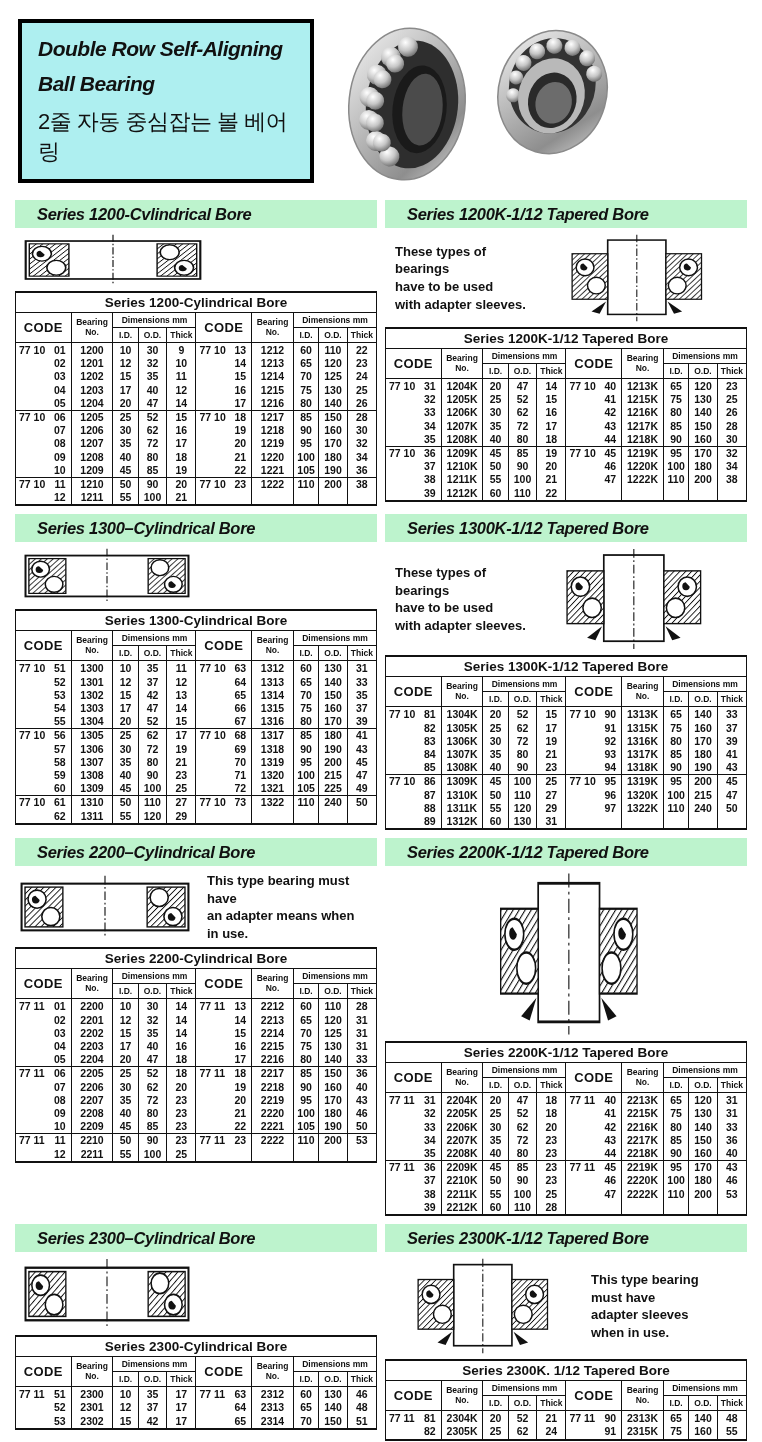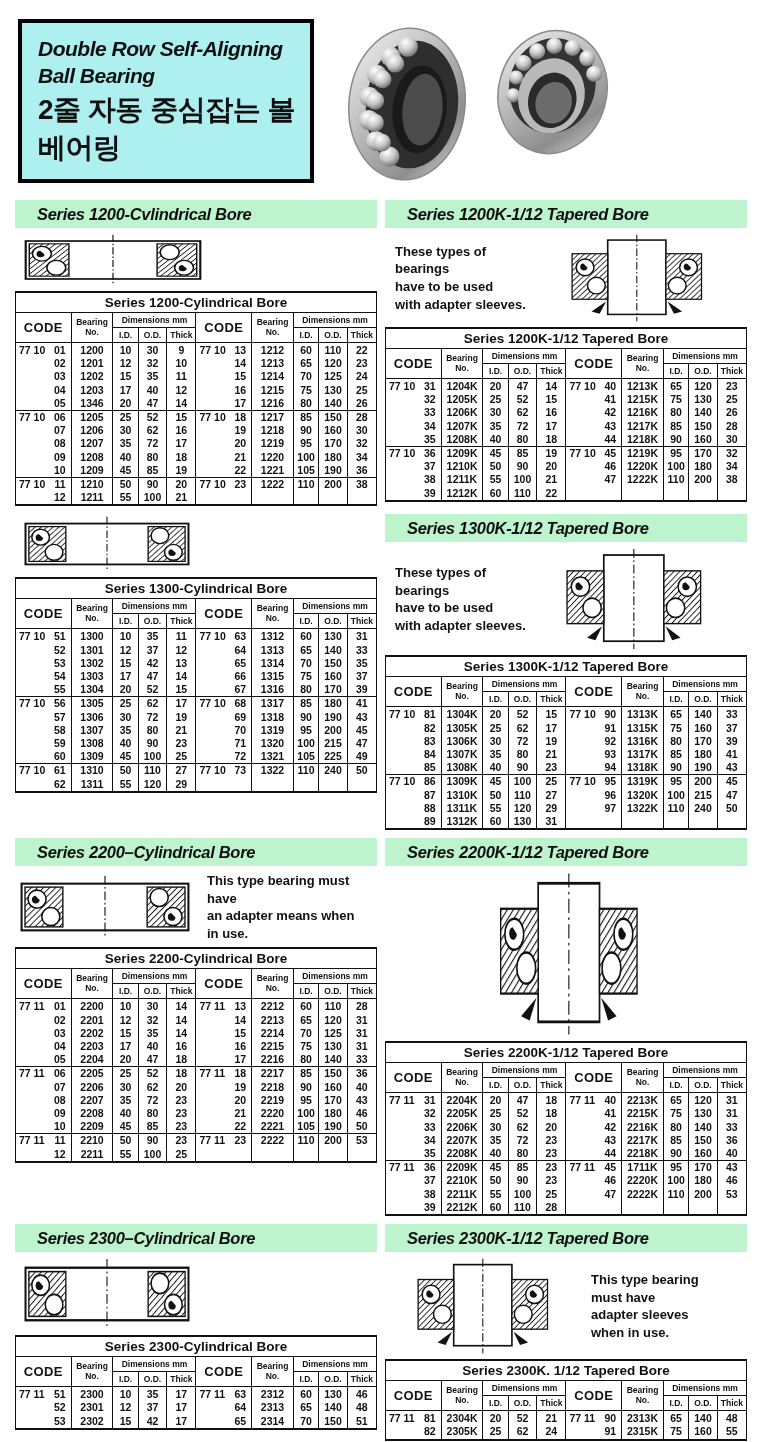--- a/index.html
+++ b/index.html
@@ -14,21 +14,21 @@
   
   .header-row { display: flex; align-items: center; padding: 4px 6px 10px 18px; height: 188px; }
   .title-box {
     border: 4px solid #000;
     background: var(--titlebox-bg, #aeeff0);
     width: 296px; height: 164px;
     padding: 14px 14px 12px 16px;
     display: flex; flex-direction: column; justify-content: space-between;
   }
   .title-en { font-style: italic; font-weight: bold; font-size: 21px; letter-spacing: -0.5px; }
-  .title-ko { font-weight: bold; font-size: 28px; letter-spacing: -0.5px; }
+  .title-ko { font-weight: normal; font-size: 22px; letter-spacing: -0.5px; }
   .photos { display: flex; align-items: flex-start; margin-left: 14px; margin-top: 6px; }
 
   
   .sections-grid {
     display: grid;
     grid-template-columns: 362px 362px;
     column-gap: 8px;
     padding: 0 15px 0 15px;
     row-gap: 6px;
   }
@@ -265,21 +265,21 @@
               <td>40</td>
               <td>12</td>
               <td class="code-cell"><span class="cprefix"></span><span class="csuffix">16</span></td>
               <td>1215</td>
               <td>75</td>
               <td>130</td>
               <td>25</td>
             </tr>
             <tr>
               <td class="code-cell"><span class="cprefix"></span><span class="csuffix">05</span></td>
-              <td>1346</td>
+              <td>1204</td>
               <td>20</td>
               <td>47</td>
               <td>14</td>
               <td class="code-cell"><span class="cprefix"></span><span class="csuffix">17</span></td>
               <td>1216</td>
               <td>80</td>
               <td>140</td>
               <td>26</td>
             </tr>
             <tr>
@@ -538,20 +538,21 @@
               <td></td>
               <td></td>
               <td></td>
               <td></td>
             </tr>
           </tbody>
       </table>
     </div>
 
     <div class="section sec-1300">
+      <div class="banner"><span class="banner-text">Series 1300–Cylindrical Bore</span></div>
       <div class="intro note-none">
         <div class="diagram">
     <svg viewBox="0 -7 200 74" preserveAspectRatio="none">
       <rect x="3" y="3" width="194" height="54" fill="#fff" stroke="#111" stroke-width="2.4"></rect>
       <rect x="7" y="7" width="44" height="46" fill="url(#hatch)" stroke="#111" stroke-width="1.6"></rect>
       <circle cx="21" cy="21" r="10.5" fill="#fff" stroke="#111" stroke-width="1.8"></circle>
       <circle cx="37" cy="41" r="10.5" fill="#fff" stroke="#111" stroke-width="1.8"></circle>
       <path d="M19 17 a4.5 4.5 0 1 0 5 5 z" fill="#111"></path>
       <rect x="149" y="7" width="44" height="46" fill="url(#hatch)" stroke="#111" stroke-width="1.6"></rect>
       <circle cx="163" cy="19" r="10.5" fill="#fff" stroke="#111" stroke-width="1.8"></circle>
@@ -1250,21 +1251,21 @@
               <td>160</td>
               <td>40</td>
             </tr>
             <tr>
               <td class="code-cell gs"><span class="cprefix">77 11</span><span class="csuffix">36</span></td>
               <td class="gs">2209K</td>
               <td class="gs">45</td>
               <td class="gs">85</td>
               <td class="gs">23</td>
               <td class="code-cell gs"><span class="cprefix">77 11</span><span class="csuffix">45</span></td>
-              <td class="gs">1711K</td>
+              <td class="gs">2219K</td>
               <td class="gs">95</td>
               <td class="gs">170</td>
               <td class="gs">43</td>
             </tr>
             <tr>
               <td class="code-cell"><span class="cprefix"></span><span class="csuffix">37</span></td>
               <td>2210K</td>
               <td>50</td>
               <td>90</td>
               <td>23</td>

